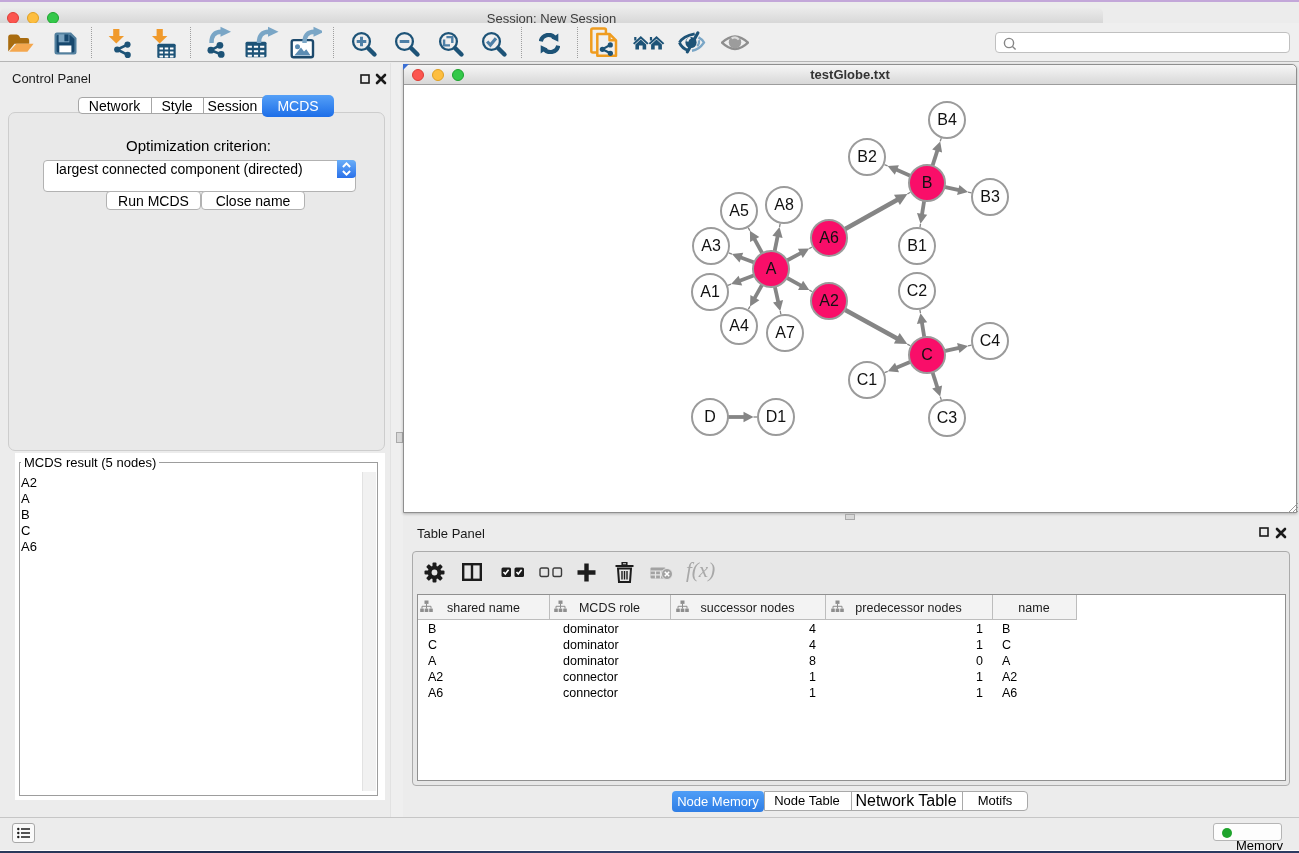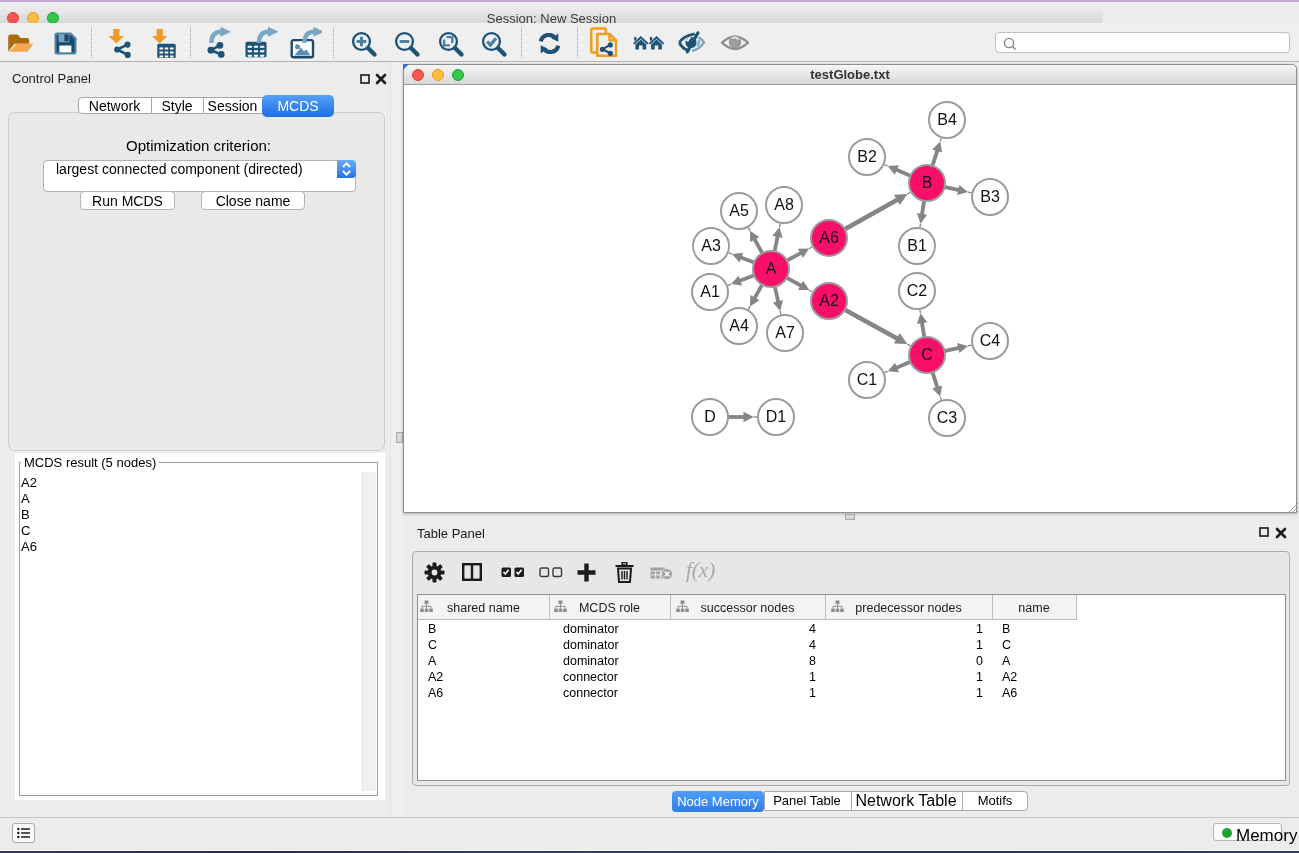--- a/index.html
+++ b/index.html
@@ -166,21 +166,21 @@
 <div class="abs" style="left:262px;top:94.5px;width:72px;height:22px;background:linear-gradient(#55a0f7,#1d6ee8);border-radius:5px;color:#fff;font-size:14px;text-align:center;line-height:22px">MCDS</div>
 <div class="abs" style="left:0;top:136.5px;width:397px;text-align:center;font-size:15px;color:#000">Optimization criterion:</div>
 <div class="abs" style="left:43px;top:159.5px;width:313px;height:32px;background:#fff;border:1px solid #b2b2b2;border-radius:4px">
  <div style="position:absolute;left:12px;top:0.5px;font-size:14px;color:#000">largest connected component (directed)</div>
  <div style="position:absolute;right:-1px;top:-1px;width:19px;height:18.5px;background:linear-gradient(#6aaef8,#2a71ea);border-radius:0 4px 4px 0">
   <svg width="19" height="18" viewBox="0 0 19 18">
         <path d="M5.9,7 L9.5,3.4 L13.1,7 M5.9,11 L9.5,14.6 L13.1,11" stroke="#fff" stroke-width="2" fill="none"></path>
       </svg>
  </div>
 </div>
-<div class="abs" style="left:80px;top:190.5px;width:95px;height:19.5px;background:#fff;border:1px solid #b2b2b2;border-radius:4px;font-size:14px;text-align:center;line-height:18px">Run MCDS</div>
+<div class="abs" style="left:106px;top:190.5px;width:95px;height:19.5px;background:#fff;border:1px solid #b2b2b2;border-radius:4px;font-size:14px;text-align:center;line-height:18px">Run MCDS</div>
 <div class="abs" style="left:201px;top:190.5px;width:104px;height:19.5px;background:#fff;border:1px solid #b2b2b2;border-radius:4px;font-size:14px;text-align:center;line-height:18px">Close name</div>
 <div class="abs" style="left:15px;top:453px;width:370px;height:347px;background:#fff"></div>
 <div class="abs" style="left:19px;top:462px;width:359px;height:334px;border:1px solid #9d9d9d"></div>
 <div class="abs" style="left:21px;top:455px;background:#fff;padding:0 3px;font-size:13px;color:#000">MCDS result (5 nodes)</div>
 <div class="abs" style="left:362px;top:472px;width:14px;height:319px;background:#f1f1f1;border-left:1px solid #e2e2e2"></div>
 <div class="abs" style="left:21px;top:475px;font-size:13px;color:#000;line-height:16px">A2<br>A<br>B<br>C<br>A6</div>
 <div class="abs" style="left:396px;top:432px;width:7px;height:11px;background:#d8d8d8;border:1px solid #aaa"></div>
 
 <div class="abs" style="left:403px;top:64px;width:894px;height:449px;background:#fff;border:1px solid #8f8f8f;border-radius:5px 5px 0 0;box-shadow:0 1px 3px rgba(0,0,0,0.25)">
  <div style="position:absolute;left:0;top:0;width:892px;height:20px;background:linear-gradient(#f6f6f6,#d8d8d8);border-bottom:1px solid #9c9c9c;border-radius:5px 5px 0 0">
@@ -411,32 +411,32 @@
 <div class="abs" style="left:860px;top:670px;width:123px;text-align:right;font-size:12.5px;color:#000">1</div>
 <div class="abs" style="left:1002px;top:670px;font-size:12.5px;color:#000">A2</div>
 <div class="abs" style="left:428px;top:686px;font-size:12.5px;color:#000">A6</div>
 <div class="abs" style="left:563px;top:686px;font-size:12.5px;color:#000">connector</div>
 <div class="abs" style="left:700px;top:686px;width:116px;text-align:right;font-size:12.5px;color:#000">1</div>
 <div class="abs" style="left:860px;top:686px;width:123px;text-align:right;font-size:12.5px;color:#000">1</div>
 <div class="abs" style="left:1002px;top:686px;font-size:12.5px;color:#000">A6</div>
 <div class="abs" style="left:764px;top:791px;width:264px;height:19.5px;background:#fff;border:1px solid #a9a9a9;border-radius:0 4px 4px 0"></div>
 <div class="abs" style="left:850.5px;top:791px;width:1px;height:19.5px;background:#a9a9a9"></div>
 <div class="abs" style="left:962px;top:791px;width:1px;height:19.5px;background:#a9a9a9"></div>
-<div class="abs" style="left:764px;top:791px;width:86px;text-align:center;font-size:13px;line-height:20px">Panel Table</div>
+<div class="abs" style="left:764px;top:791px;width:86px;text-align:center;font-size:13px;line-height:20px">Node Table</div>
 <div class="abs" style="left:850px;top:791px;width:112px;text-align:center;font-size:16px;line-height:20px">Network Table</div>
 <div class="abs" style="left:962px;top:791px;width:66px;text-align:center;font-size:13px;line-height:20px">Motifs</div>
 <div class="abs" style="left:672px;top:791px;width:92px;height:21px;background:linear-gradient(#4f9ef7,#2e7de5);border-radius:4px;color:#fff;font-size:13px;text-align:center;line-height:21px">Node Memory</div>
 
 <div class="abs" style="left:0;top:817px;width:1299px;height:33px;background:#ececec;border-top:1px solid #c6c6c6"></div>
 <div class="abs" style="left:12px;top:823px;width:23px;height:20px;background:#fafafa;border:1px solid #a8a8a8;border-radius:3px">
 <svg width="13" height="12" style="position:absolute;left:4px;top:3px" viewBox="0 0 13 12">
 <circle cx="1.3" cy="2" r="1.2" fill="#1c1c1c"></circle>
       <circle cx="1.3" cy="6" r="1.2" fill="#1c1c1c"></circle>
       <circle cx="1.3" cy="10" r="1.2" fill="#1c1c1c"></circle>
 <path d="M4,2 H13 M4,6 H13 M4,10 H13" stroke="#1c1c1c" stroke-width="1.7"></path>
     </svg>
   </div>
 <div class="abs" style="left:1213px;top:823px;width:69px;height:18px;background:#fdfdfd;border:1px solid #b5b5b5;border-radius:3px">
 <div style="position:absolute;left:8px;top:4px;width:10px;height:10px;border-radius:50%;background:#1ea32c"></div>
-<div style="position:absolute;left:22px;top:2px;font-size:17px;color:#000">Memory</div>
+<div style="position:absolute;left:22px;top:14px;font-size:13px;color:#000">Memory</div>
   </div>
 <div class="abs" style="left:0;top:849.5px;width:1299px;height:1.5px;background:#fdfdfd"></div>
 <div class="abs" style="left:0;top:851px;width:1299px;height:2px;background:linear-gradient(90deg,#2b3a5c,#1e2c4e 20%,#33426a 45%,#24335a 70%,#2d3c62)"></div>
 
 </body></html>

